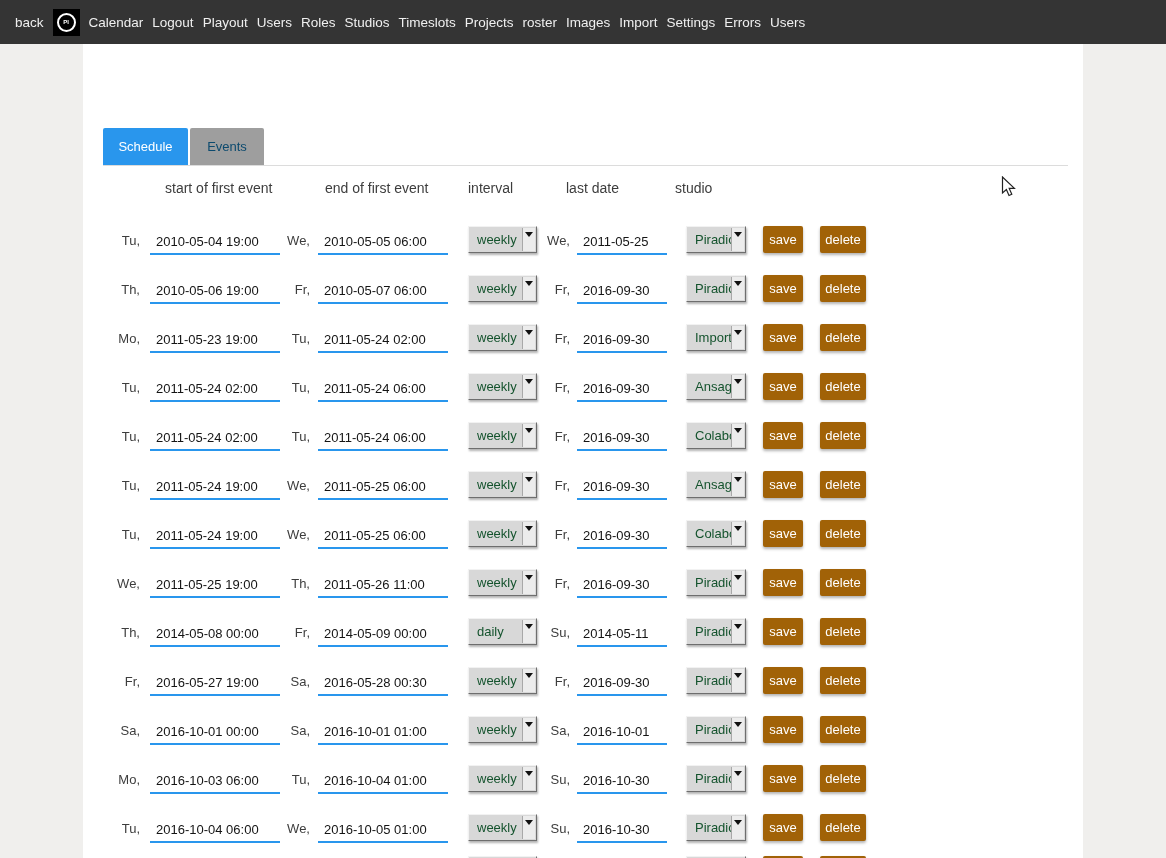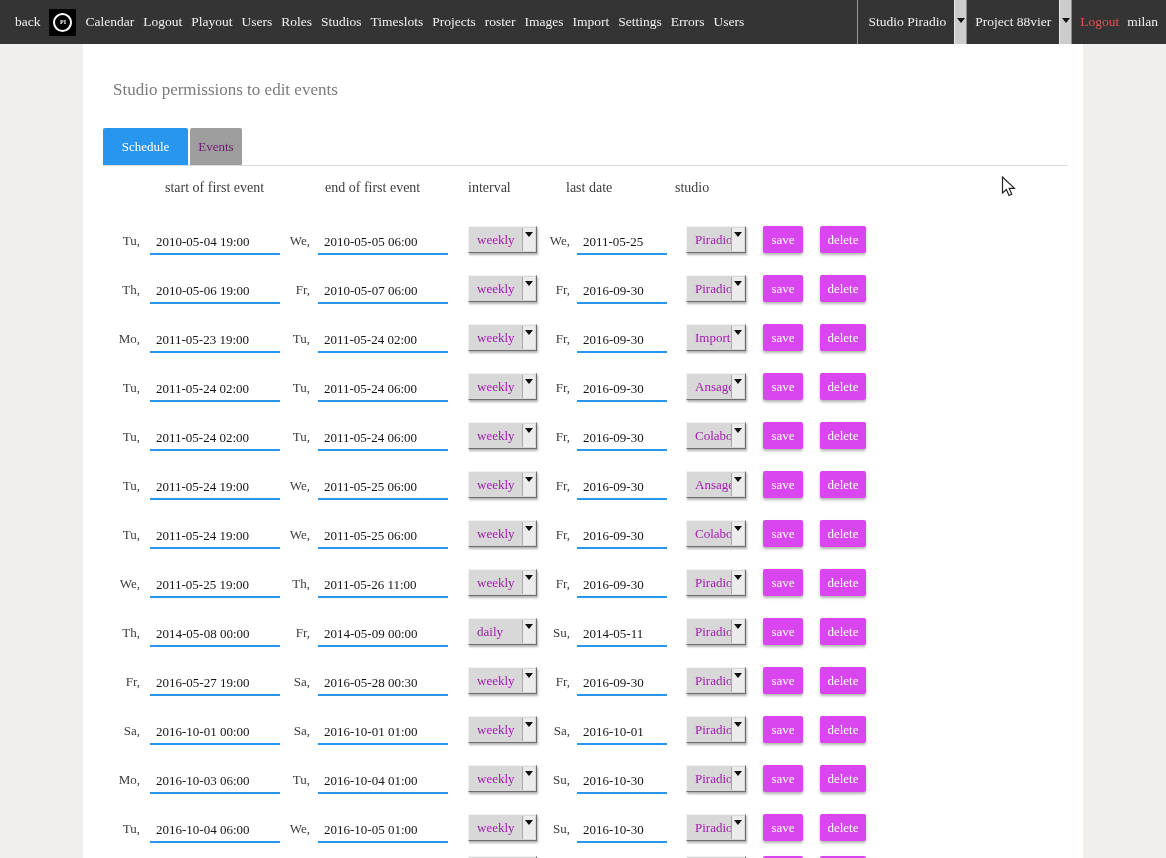--- a/index.html
+++ b/index.html
@@ -1,18 +1,18 @@
 <!DOCTYPE html>
 <html><head>
 <meta charset="utf-8">
 <style>
   html,body { margin:0; padding:0; }
   #stage {
     position:relative; width:1166px; height:858px; overflow:hidden;
-    background:#f0efed; font-family:Liberation Serif, serif;
+    background:#f0efed; font-family:Liberation Sans, sans-serif;
   }
 
   
   .navbar {
     position:absolute; top:0; left:0; width:1166px; height:44px;
     background:#343434; color:#f0f0f0; font-size:13.5px;
     display:flex; align-items:center; gap:9px;
     padding:0 8px 0 15px; box-sizing:border-box; white-space:nowrap;
   }
   .nav-item { cursor:pointer; }
@@ -43,21 +43,21 @@
     position:absolute; left:83px; top:44px; width:1000px; height:814px;
     background:#ffffff; overflow:hidden;
   }
   .page-title { position:absolute; left:30px; top:36px; font-size:17px; color:#7b7b7b; }
 
   .tab {
     position:absolute; top:84px; height:37px; line-height:37px;
     font-size:13px; text-align:center; border-radius:2px 2px 0 0; cursor:pointer;
   }
   .tab-schedule { left:20px; width:85px; background:#2996ed; color:#ffffff; }
-  .tab-events   { left:107px; width:52px; background:#9e9e9e; color:#701a75; }
+  .tab-events   { left:107px; width:74px; background:#9e9e9e; color:#0c4a6e; }
   .tabs-divider { position:absolute; left:20px; top:121px; width:965px; border-top:1px solid #dcdcdc; }
 
   .th { position:absolute; top:136px; font-size:14px; color:#3d3d3d; }
   .th1 { left:82px; }  .th2 { left:242px; } .th3 { left:385px; }
   .th4 { left:483px; } .th5 { left:592px; }
 
   
   .row { position:absolute; left:0; width:1000px; height:49px; }
   .day {
     position:absolute; top:8px; width:47px; text-align:right;
@@ -70,37 +70,37 @@
     font-size:13px; color:#141414; padding:8px 0 8px 6px; cursor:text;
   }
   .i1 { left:67px;  width:130px; }
   .i2 { left:235px; width:130px; }
   .i3 { left:494px; width:90px; }
   .sel {
     position:absolute; top:1px; height:27px; box-sizing:border-box;
     background:#d8d8d8; border:1px solid;
     border-color:#f2f2f2 #6e6e6e #6e6e6e #f2f2f2;
     box-shadow:1px 2px 2px rgba(0,0,0,0.30);
-    font-size:13px; color:#a21caf; cursor:pointer;
+    font-size:13px; color:#14532d; cursor:pointer;
   }
   .sel-val { position:absolute; left:8px; top:5px; }
   .sel-arrow {
     position:absolute; top:1px; right:1px; bottom:1px; width:12px;
     background:#ececec; border-left:1px solid #a8a8a8;
   }
   .sel-arrow::after {
     content:""; position:absolute; left:2px; top:4px;
     border-left:4px solid transparent; border-right:4px solid transparent;
     border-top:5px solid #101010;
   }
   .sel-interval { left:385px; width:69px; }
   .sel-studio   { left:603px; width:60px; }
   .btn {
     position:absolute; top:1px; height:27px; line-height:27px;
-    background:#d946ef; color:#fff; font-size:13px; text-align:center;
+    background:#a16207; color:#fff; font-size:13px; text-align:center;
     border-radius:2px; box-shadow:0 2px 3px rgba(0,0,0,0.30); cursor:pointer;
   }
   .btn-save   { left:680px; width:40px; }
   .btn-delete { left:737px; width:46px; }
 
   .mouse-cursor { position:absolute; left:1001px; top:176px; z-index:50; }
 </style>
 </head>
 <body>
 
@@ -119,33 +119,23 @@
     <span class="nav-item">Studios</span>
     <span class="nav-item">Timeslots</span>
     <span class="nav-item">Projects</span>
     <span class="nav-item">roster</span>
     <span class="nav-item">Images</span>
     <span class="nav-item">Import</span>
     <span class="nav-item">Settings</span>
     <span class="nav-item">Errors</span>
     <span class="nav-item">Users</span>
 
-    <div class="nav-right">
-      <span class="nav-sep"></span>
-      <span class="nav-item">Studio Piradio</span>
-      <span class="nav-select-arrow"></span>
-      <span class="nav-item">Project 88vier</span>
-      <span class="nav-select-arrow"></span>
-      <span class="nav-item nav-logout">Logout</span>
-      <span class="nav-item">milan</span>
-    </div>
   </div>
 
   <div class="card">
-    <div class="page-title">Studio permissions to edit events</div>
 
     <div class="tab tab-schedule">Schedule</div>
     <div class="tab tab-events">Events</div>
     <div class="tabs-divider"></div>
 
     <div class="th th1">start of first event</div>
     <div class="th th2">end of first event</div>
     <div class="th th3">interval</div>
     <div class="th th4">last date</div>
     <div class="th th5">studio</div>

